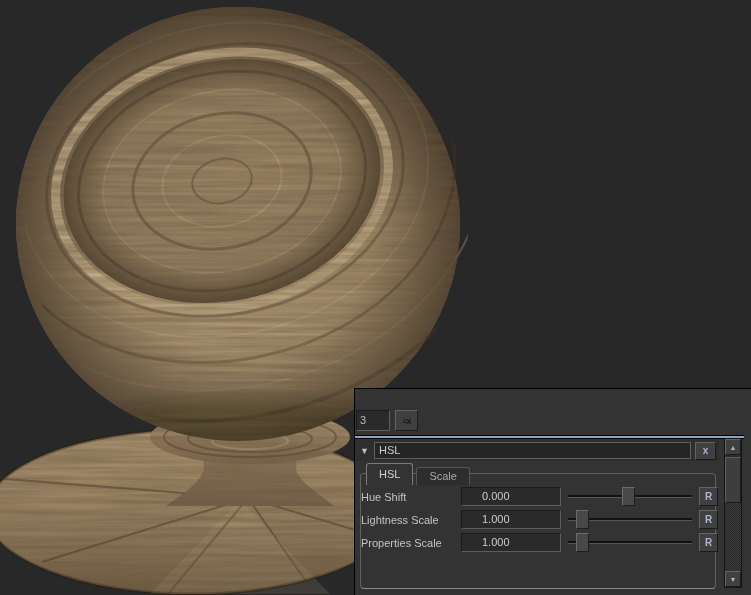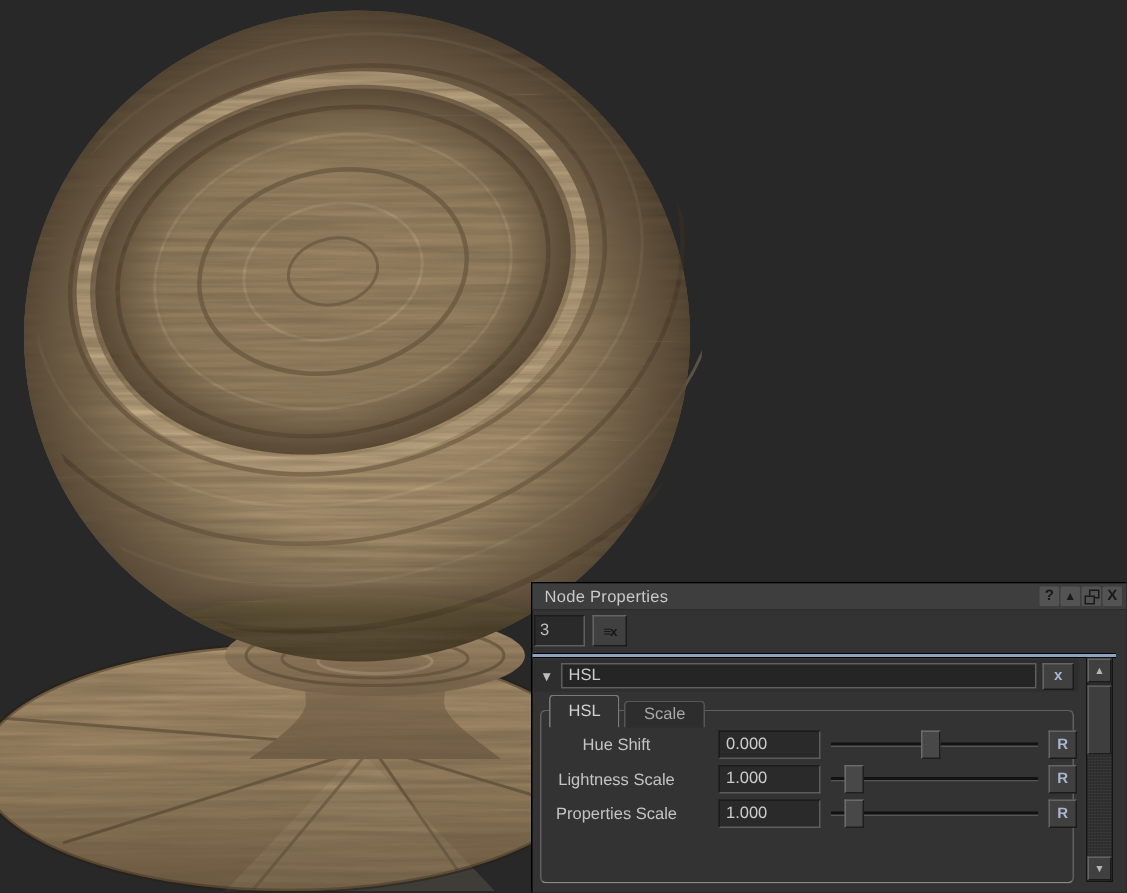--- a/index.html
+++ b/index.html
@@ -79,25 +79,25 @@
     padding:0 12px;border:1px solid #555;border-bottom:none;
     border-radius:3px 3px 0 0;color:#a8a8a8;background:#2d2d2d;
     height:17px;line-height:17px;
   }
   .tab.active{
     height:21px;line-height:20px;background:#333;color:#d2d2d2;border-color:#7a7a7a;
   }
 
   .params{position:absolute;left:6px;right:33px;top:98px;z-index:1;}
   .param-row{display:flex;align-items:center;height:19px;margin-bottom:4px;}
-  .param-label{width:100px;text-align:center;margin-right:18px;color:#c4c4c4;white-space:nowrap;}
+  .param-label{width:100px;text-align:left;margin-right:0;color:#c4c4c4;white-space:nowrap;}
   .val-field{
     width:58px;height:15px;background:#2a2a2a;color:#cccccc;
     border:1px solid;border-color:#1b1b1b #5c5c5c #5c5c5c #1b1b1b;
-    padding:1px 4px;line-height:15px;margin-right:7px;
+    padding:1px 20px;line-height:15px;margin-right:7px;
   }
   .slider{position:relative;flex:1;height:19px;margin-right:7px;}
   .slider .track{position:absolute;left:0;right:0;top:8px;height:2px;background:#121212;border-bottom:1px solid #565656;}
   .slider .handle{
     position:absolute;top:0;width:13px;height:19px;margin-left:-6px;
     background:#484848;border:1px solid;border-color:#6b6b6b #1e1e1e #1e1e1e #6b6b6b;
     box-sizing:border-box;
   }
   .r-btn{
     width:17px;height:17px;display:flex;align-items:center;justify-content:center;
@@ -240,33 +240,20 @@
   </g>
 
   <g clip-path="url(#clip-wood)">
     <rect x="0" y="0" width="751" height="595" filter="url(#fDark)" opacity="0.5"></rect>
     <rect x="0" y="0" width="751" height="595" filter="url(#fLight)" opacity="0.42"></rect>
   </g>
 </svg>
 
 <div class="panel">
 
-  <div class="titlebar">
-    <span class="title">Node Properties</span>
-    <div class="tb-icons">
-      <div class="tb-btn">?</div>
-      <div class="tb-btn">
-          <span class="tri">▲</span>
-        </div>
-      <div class="tb-btn">
-          <span class="restore"></span>
-        </div>
-      <div class="tb-btn">X</div>
-    </div>
-  </div>
 
   <div class="toolrow">
     <div class="num-field">3</div>
     <div class="btn closeall-btn">≡x</div>
   </div>
 
   <div class="accent-line"></div>
 
   <div class="nodeheader">
     <span class="collapse-tri">▼</span>

